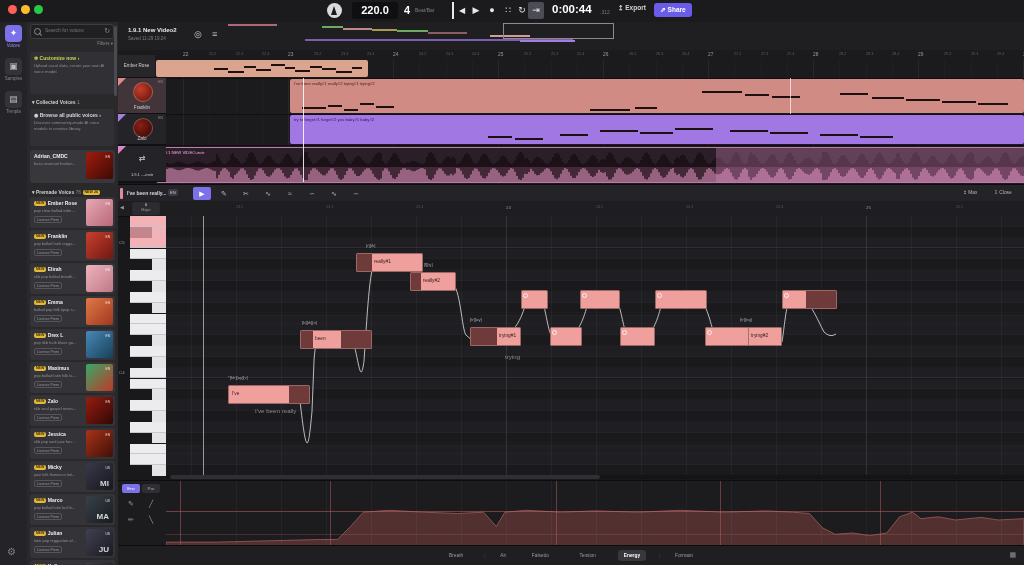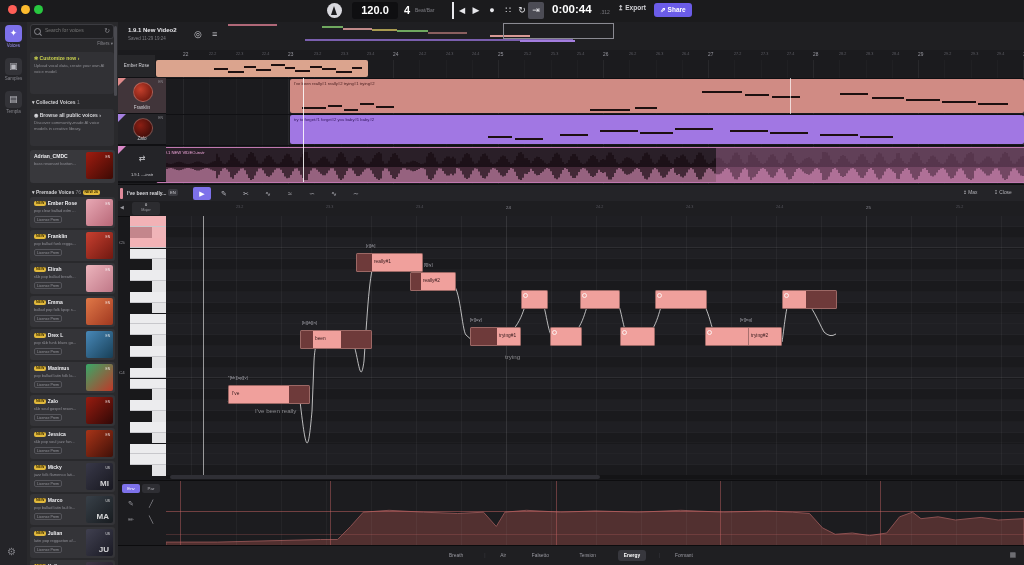--- a/index.html
+++ b/index.html
@@ -120,21 +120,21 @@
 </head>
 <body>
 
 <div class="app">
 
   <div class="titlebar">
     <div class="tl" style="left:8px;background:#ff5f57"></div>
     <div class="tl" style="left:21px;background:#febc2e"></div>
     <div class="tl" style="left:34px;background:#28c840"></div>
     <div class="metro"></div>
-    <div class="tempo-box">120.0</div>
+    <div class="tempo-box">220.0</div>
     <div class="beats">4</div>
     <div class="beats-unit">Beat/Bar</div>
     <div class="t-btn skipbar" style="left:452px">◀</div>
     <div class="t-btn" style="left:468px">▶</div>
     <div class="t-btn" style="left:484px">●</div>
     <div class="t-btn" style="left:500px">∷</div>
     <div class="t-btn" style="left:514px">↻</div>
     <div class="t-btn follow" style="left:528px">⇥</div>
     <div class="timec">0:00:44</div>
     <div class="timef">.312</div>

